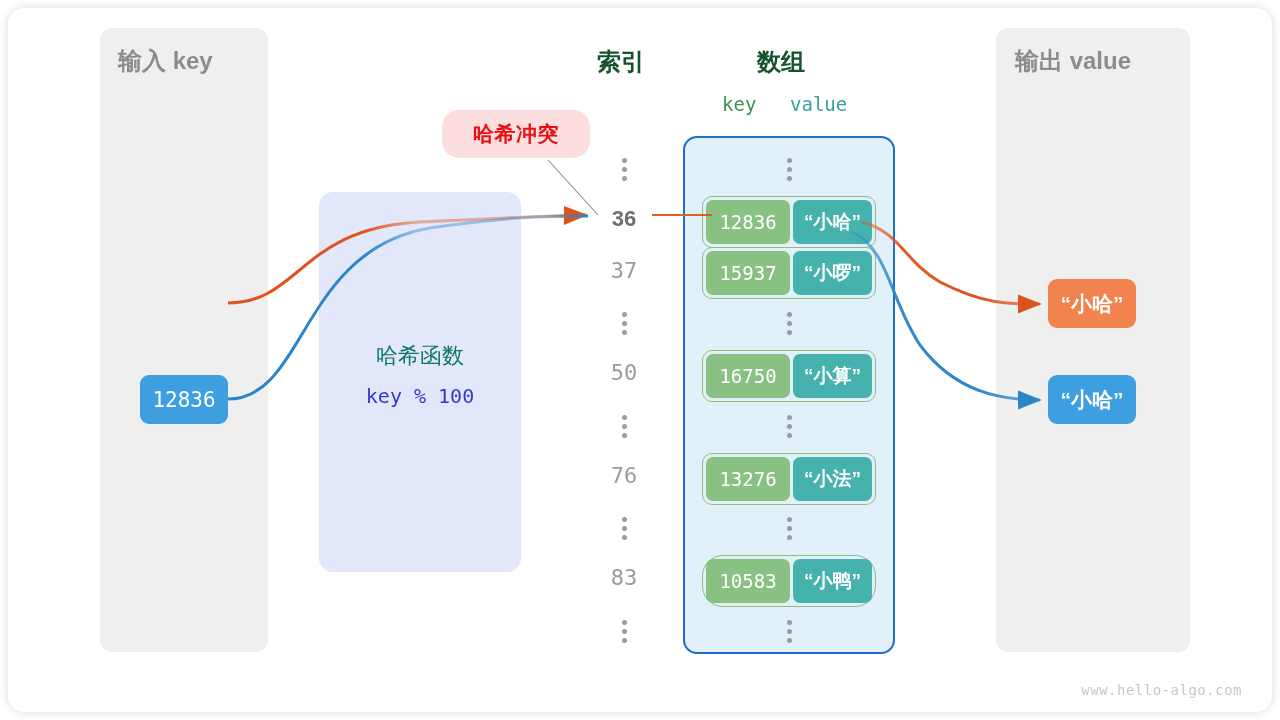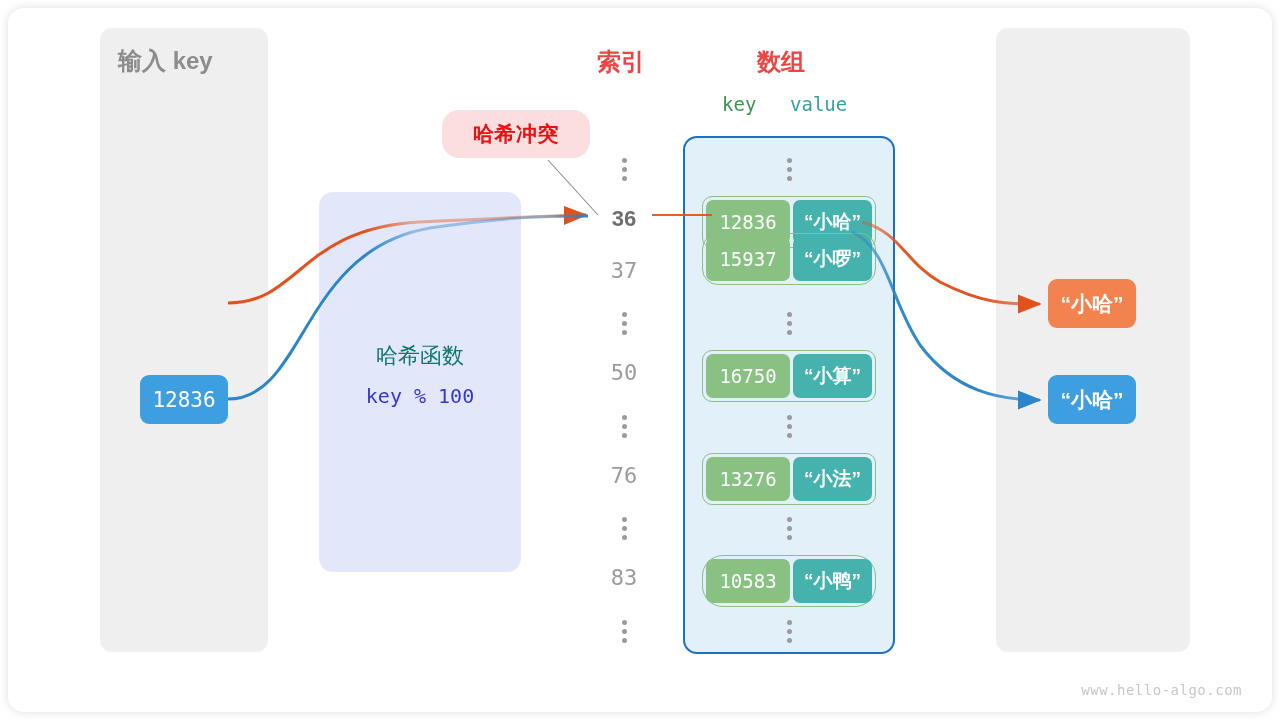--- a/index.html
+++ b/index.html
@@ -47,21 +47,21 @@
     white-space: nowrap;
   }
   #title-input  { left: 118px; top: 45px; }
   #title-output { left: 1015px; top: 45px; }
 
   
   .col-header {
     position: absolute;
     font-size: 24px;
     font-weight: bold;
-    color: #ef4444;
+    color: #14532d;
     white-space: nowrap;
     font-family: Liberation Mono, monospace;
   }
   #header-index { left: 597px; top: 46px; }
   #header-array { left: 757px; top: 46px; }
 
   .kv-header {
     position: absolute;
     top: 93px;
     font-family: "DejaVu Sans Mono", "Liberation Mono", monospace;
@@ -251,20 +251,21 @@
 <body>
 
 <div id="stage">
 
   <div class="card-frame"></div>
 
   <div class="gray-panel" id="panel-input"></div>
   <div class="gray-panel" id="panel-output"></div>
 
   <div class="panel-title" id="title-input">输入 key</div>
+  <div class="panel-title" id="title-output">输出 value</div>
 
   <div class="col-header" id="header-index">索引</div>
   <div class="col-header" id="header-array">数组</div>
   <div class="kv-header" id="kv-key">key</div>
   <div class="kv-header" id="kv-value">value</div>
 
   <div id="collision-badge">哈希冲突</div>
 
   <div id="hash-box"></div>
   <div id="hash-title">哈希函数</div>
@@ -288,21 +289,21 @@
       <div class="index-dots" style="top: 619.7px;"><span class="vdots"><i></i><i></i><i></i></span></div>
     </div>
 
   <div id="array-box"></div>
   <div id="array-rows">
       <div class="array-dots" style="top: 158px;"><span class="vdots"><i></i><i></i><i></i></span></div>
       <div class="bucket" style="top: 196.3px;">
         <div class="cell-key">12836</div>
         <div class="cell-val">“小哈”</div>
       </div>
-      <div class="bucket" style="top: 233px; border-radius: 16px;">
+      <div class="bucket" style="top: 247px;">
         <div class="cell-key">15937</div>
         <div class="cell-val">“小啰”</div>
       </div>
       <div class="array-dots" style="top: 311.9px;"><span class="vdots"><i></i><i></i><i></i></span></div>
       <div class="bucket" style="top: 350.2px;">
         <div class="cell-key">16750</div>
         <div class="cell-val">“小算”</div>
       </div>
       <div class="array-dots" style="top: 414.5px;"><span class="vdots"><i></i><i></i><i></i></span></div>
       <div class="bucket" style="top: 452.8px;">

